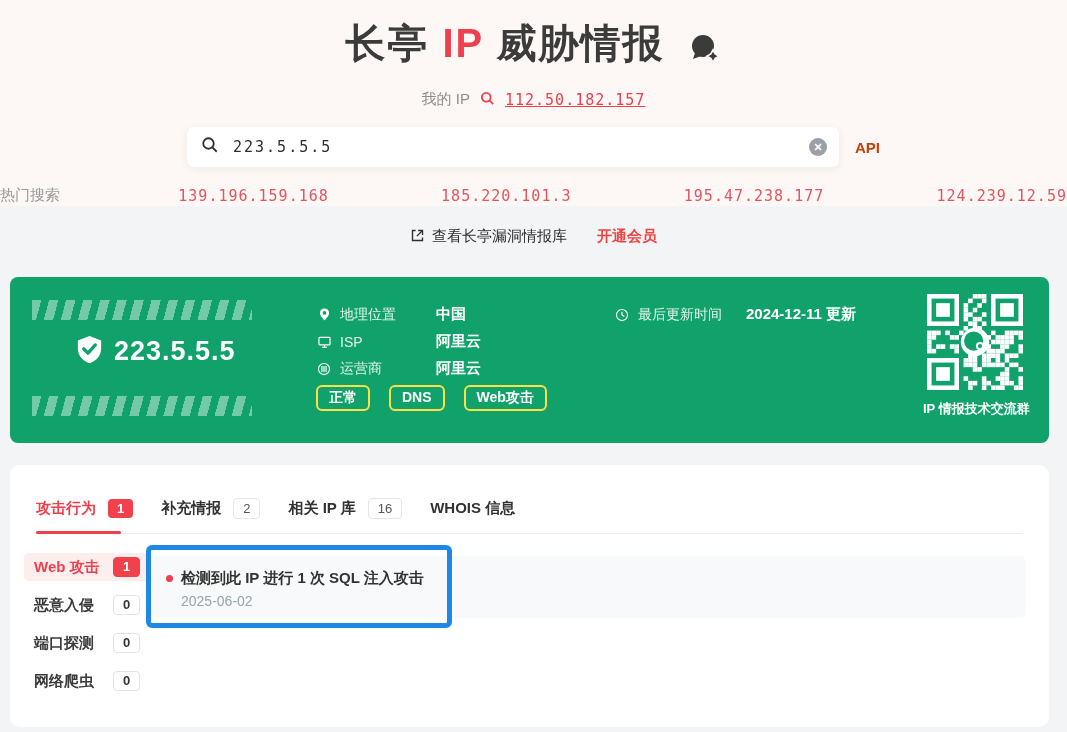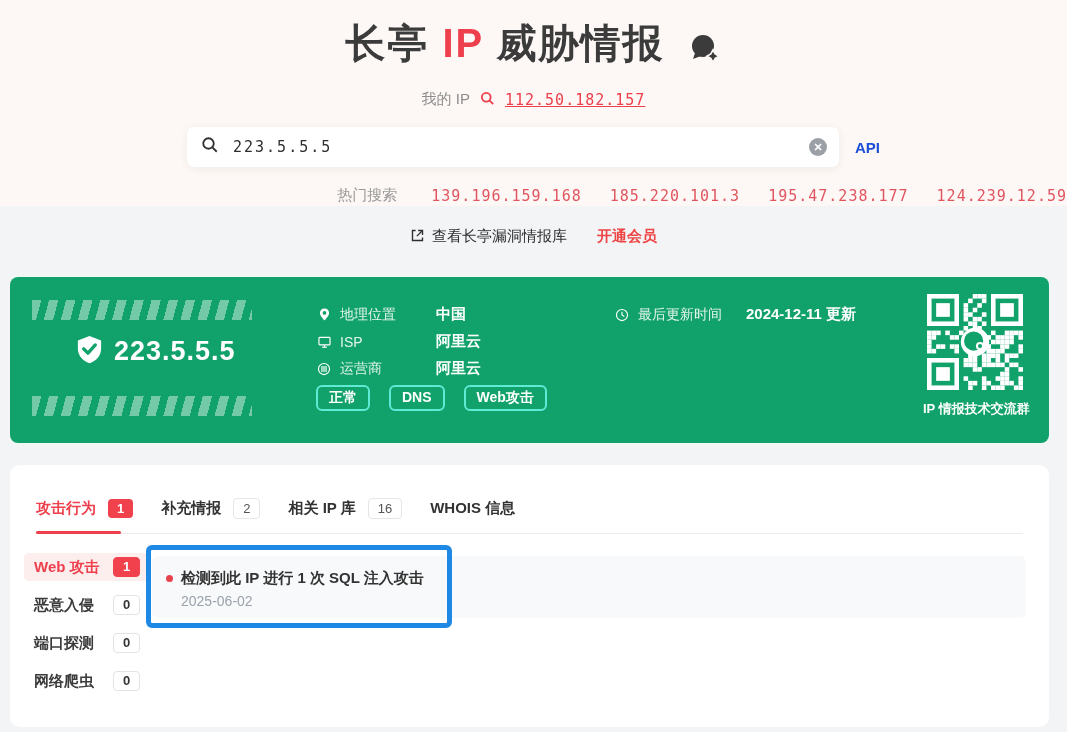--- a/index.html
+++ b/index.html
@@ -46,25 +46,25 @@
   .search-input {
     flex:1; border:none; outline:none; background:transparent;
     font-family:"DejaVu Sans Mono",monospace; font-size:15px; color:#2d2d2d;
     letter-spacing:2px;
   }
   .clear-btn {
     width:18px; height:18px; border-radius:50%; background:#9aa0a6;
     color:#fff; font-size:11px; line-height:18px; text-align:center;
     border:none; cursor:pointer; font-weight:bold;
   }
-  .api-link { color:#1d4ed8; font-size:15px; font-weight:bold; text-decoration:none; }
+  .api-link { color:#c2410c; font-size:15px; font-weight:bold; text-decoration:none; }
 
   .hot-row {
     position:absolute; left:0; right:0; top:186px;
-    display:flex; justify-content:flex-end; align-items:center; gap:28px;
+    display:flex; justify-content:space-between; align-items:center; gap:28px;
     font-size:15px;
   }
   .hot-label { color:#9a9a9a; margin-right:6px; }
   .hot-ip { color:#e05560; text-decoration:none; letter-spacing:1px; }
 
   .links-row {
     position:absolute; left:0; right:0; top:227px;
     display:flex; justify-content:center; align-items:center; gap:30px;
     font-size:15px;
   }
@@ -91,21 +91,21 @@
 
   .banner-mid { position:absolute; left:306px; top:24px; }
   .field-row { display:flex; align-items:center; height:27px; }
   .f-icon { width:16px; display:flex; justify-content:center; }
   .f-label { color:rgba(255,255,255,.88); font-size:14px; margin-left:8px; width:96px; }
   .f-value { font-size:15px; font-weight:bold; }
   .updated-group { display:flex; align-items:center; margin-left:48px; }
   .u-label { color:rgba(255,255,255,.88); font-size:14px; margin-left:8px; width:108px; }
   .banner-tags { position:absolute; left:306px; top:108px; display:flex; gap:19px; }
   .tag {
-    border:2px solid #5eead4; border-radius:6px; padding:2px 11px;
+    border:2px solid #fde047; border-radius:6px; padding:2px 11px;
     font-size:14px; font-weight:bold; color:#fff;
   }
   .banner-right { position:absolute; right:26px; top:17px; width:100px; text-align:right; }
   .qr-caption { font-size:13px; font-weight:bold; margin-top:6px; white-space:nowrap; }
 
   
   .panel {
     position:absolute; left:10px; top:465px; width:1039px; height:262px;
     background:#ffffff; border-radius:10px;
   }

